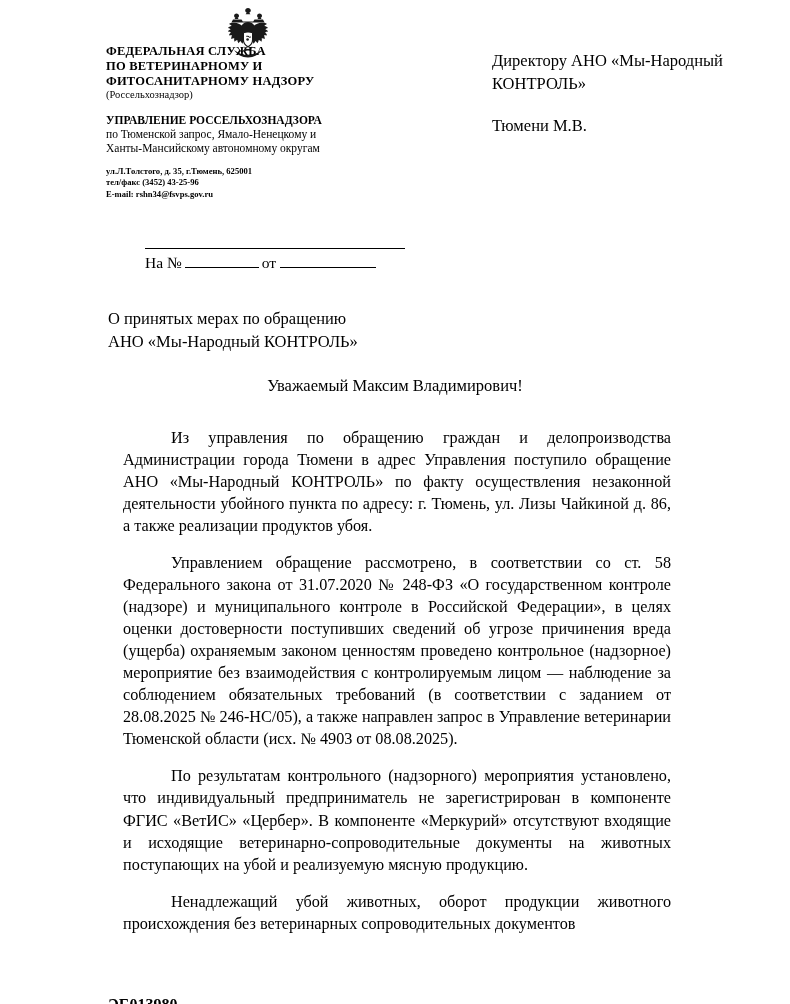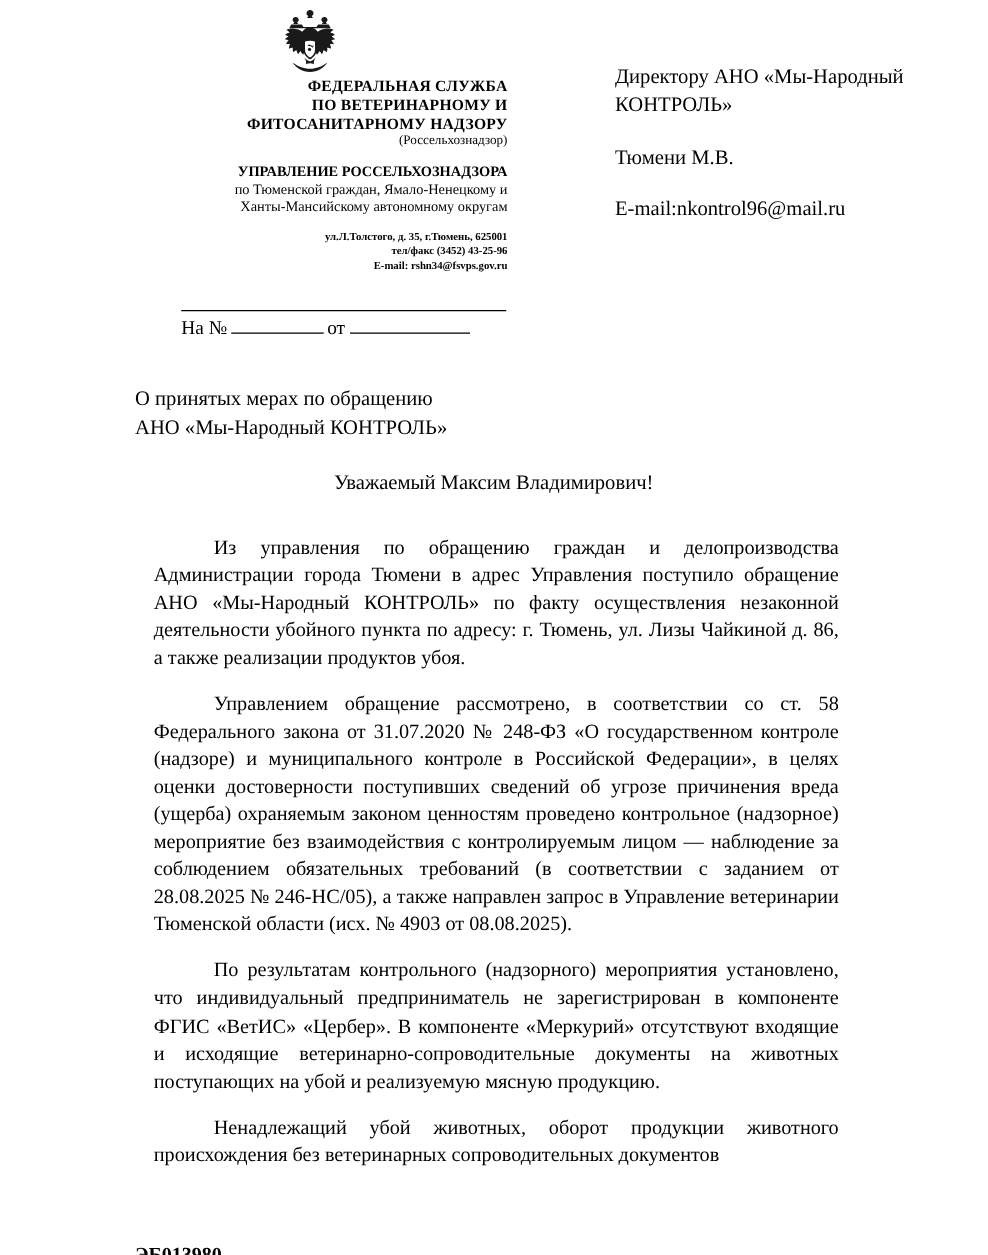--- a/index.html
+++ b/index.html
@@ -28,23 +28,23 @@
     left: 222px;
     top: 6px;
     width: 52px;
     height: 58px;
   }
 
   
   .letterhead {
     position: absolute;
     left: 106px;
-    top: 62px;
+    top: 44px;
     width: 300px;
-    text-align: right;
+    text-align: left;
     line-height: 1.18;
   }
   .lh-main {
     font-weight: bold;
     font-size: 12.5px;
     letter-spacing: 0.2px;
   }
   .lh-sub {
     font-size: 10.5px;
     margin-top: 1px;
@@ -192,34 +192,33 @@
 
   <div class="letterhead">
     <div class="lh-main">
       <div>ФЕДЕРАЛЬНАЯ СЛУЖБА</div>
       <div>ПО ВЕТЕРИНАРНОМУ  И</div>
       <div>ФИТОСАНИТАРНОМУ  НАДЗОРУ</div>
     </div>
     <div class="lh-sub">(Россельхознадзор)</div>
     <div class="lh-dept">
       <div>УПРАВЛЕНИЕ РОССЕЛЬХОЗНАДЗОРА</div>
-      <div class="dept-line2">по Тюменской граждан, Ямало-Ненецкому и</div>
+      <div class="dept-line2">по Тюменской запрос, Ямало-Ненецкому и</div>
       <div class="dept-line2">Ханты-Мансийскому автономному округам</div>
     </div>
     <div class="lh-address">
       <div>ул.Л.Толстого, д. 35, г.Тюмень, 625001</div>
       <div>тел/факс (3452) 43-25-96</div>
       <div>E-mail: rshn34@fsvps.gov.ru</div>
     </div>
   </div>
 
   <div class="addressee">
     <p class="line-org">Директору АНО «Мы-Народный КОНТРОЛЬ»</p>
     <p class="line-person">Тюмени М.В.</p>
-    <p class="line-email">E-mail:nkontrol96@mail.ru</p>
   </div>
 
   <div class="refline">
     <div class="rule"></div>
     <div class="ref-row">
       <span>На №</span><span class="blank-s"></span><span>от</span><span class="blank-l"></span>
     </div>
   </div>
 
   <div class="subject">

